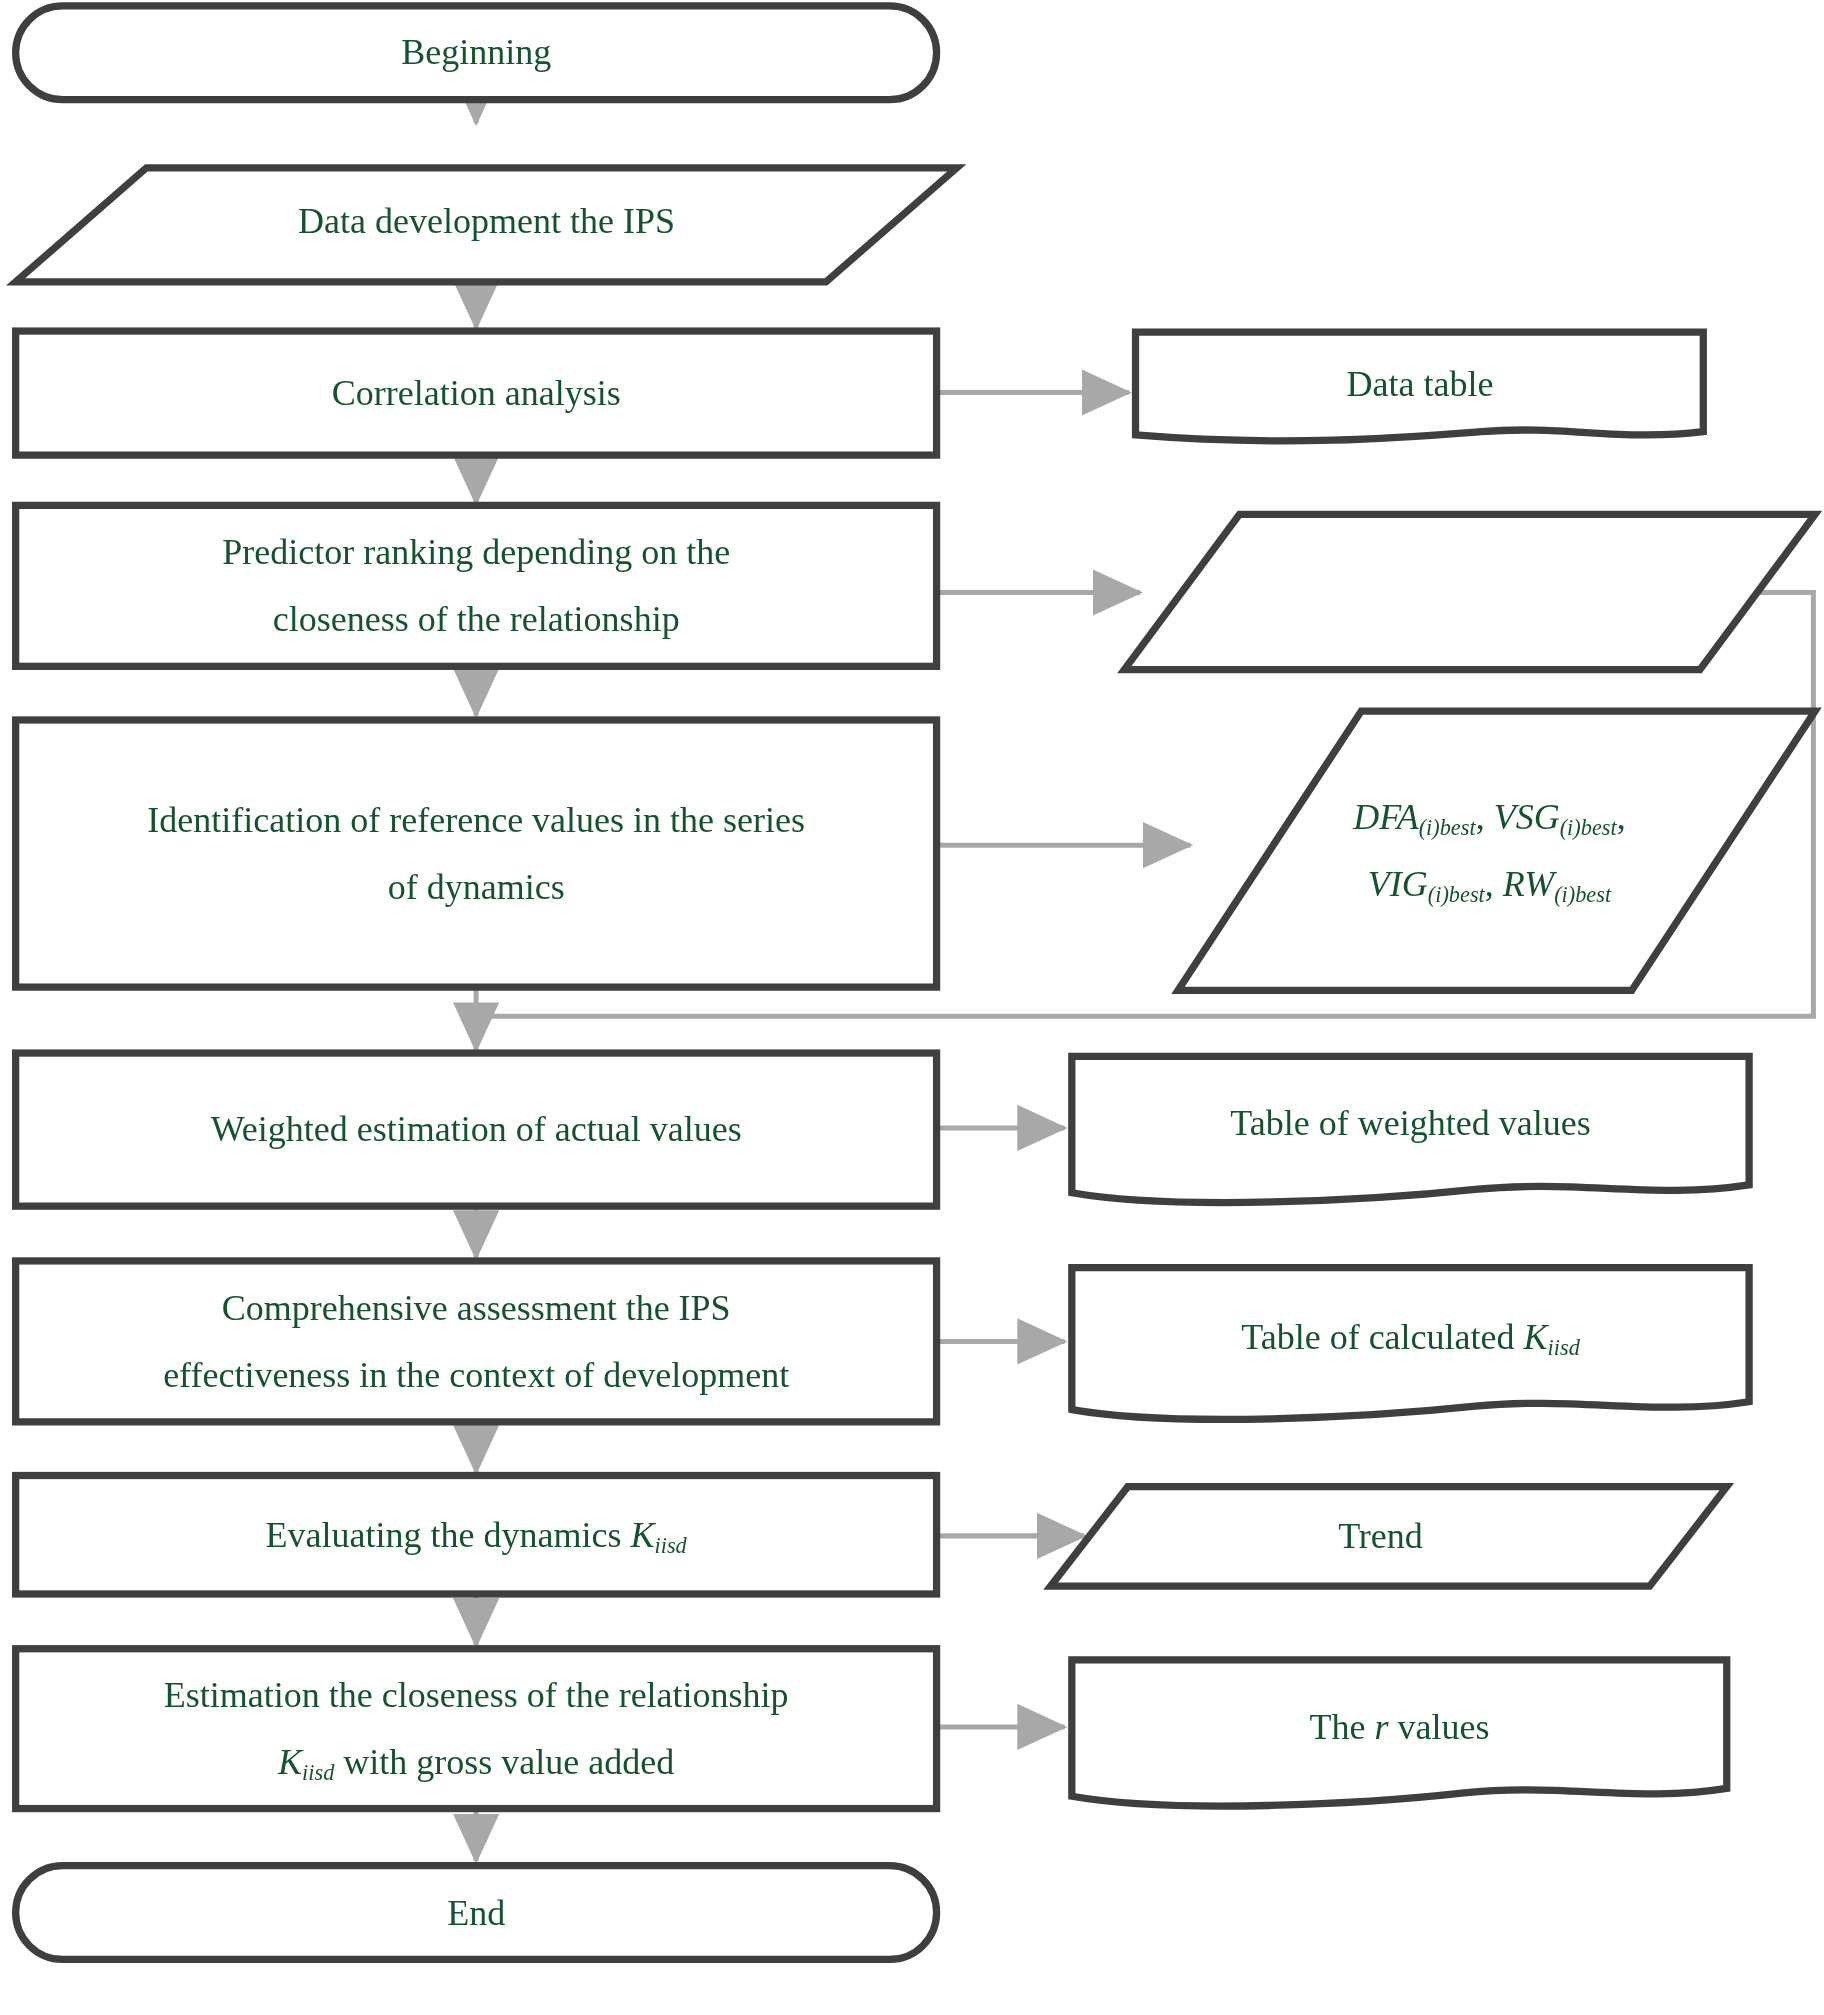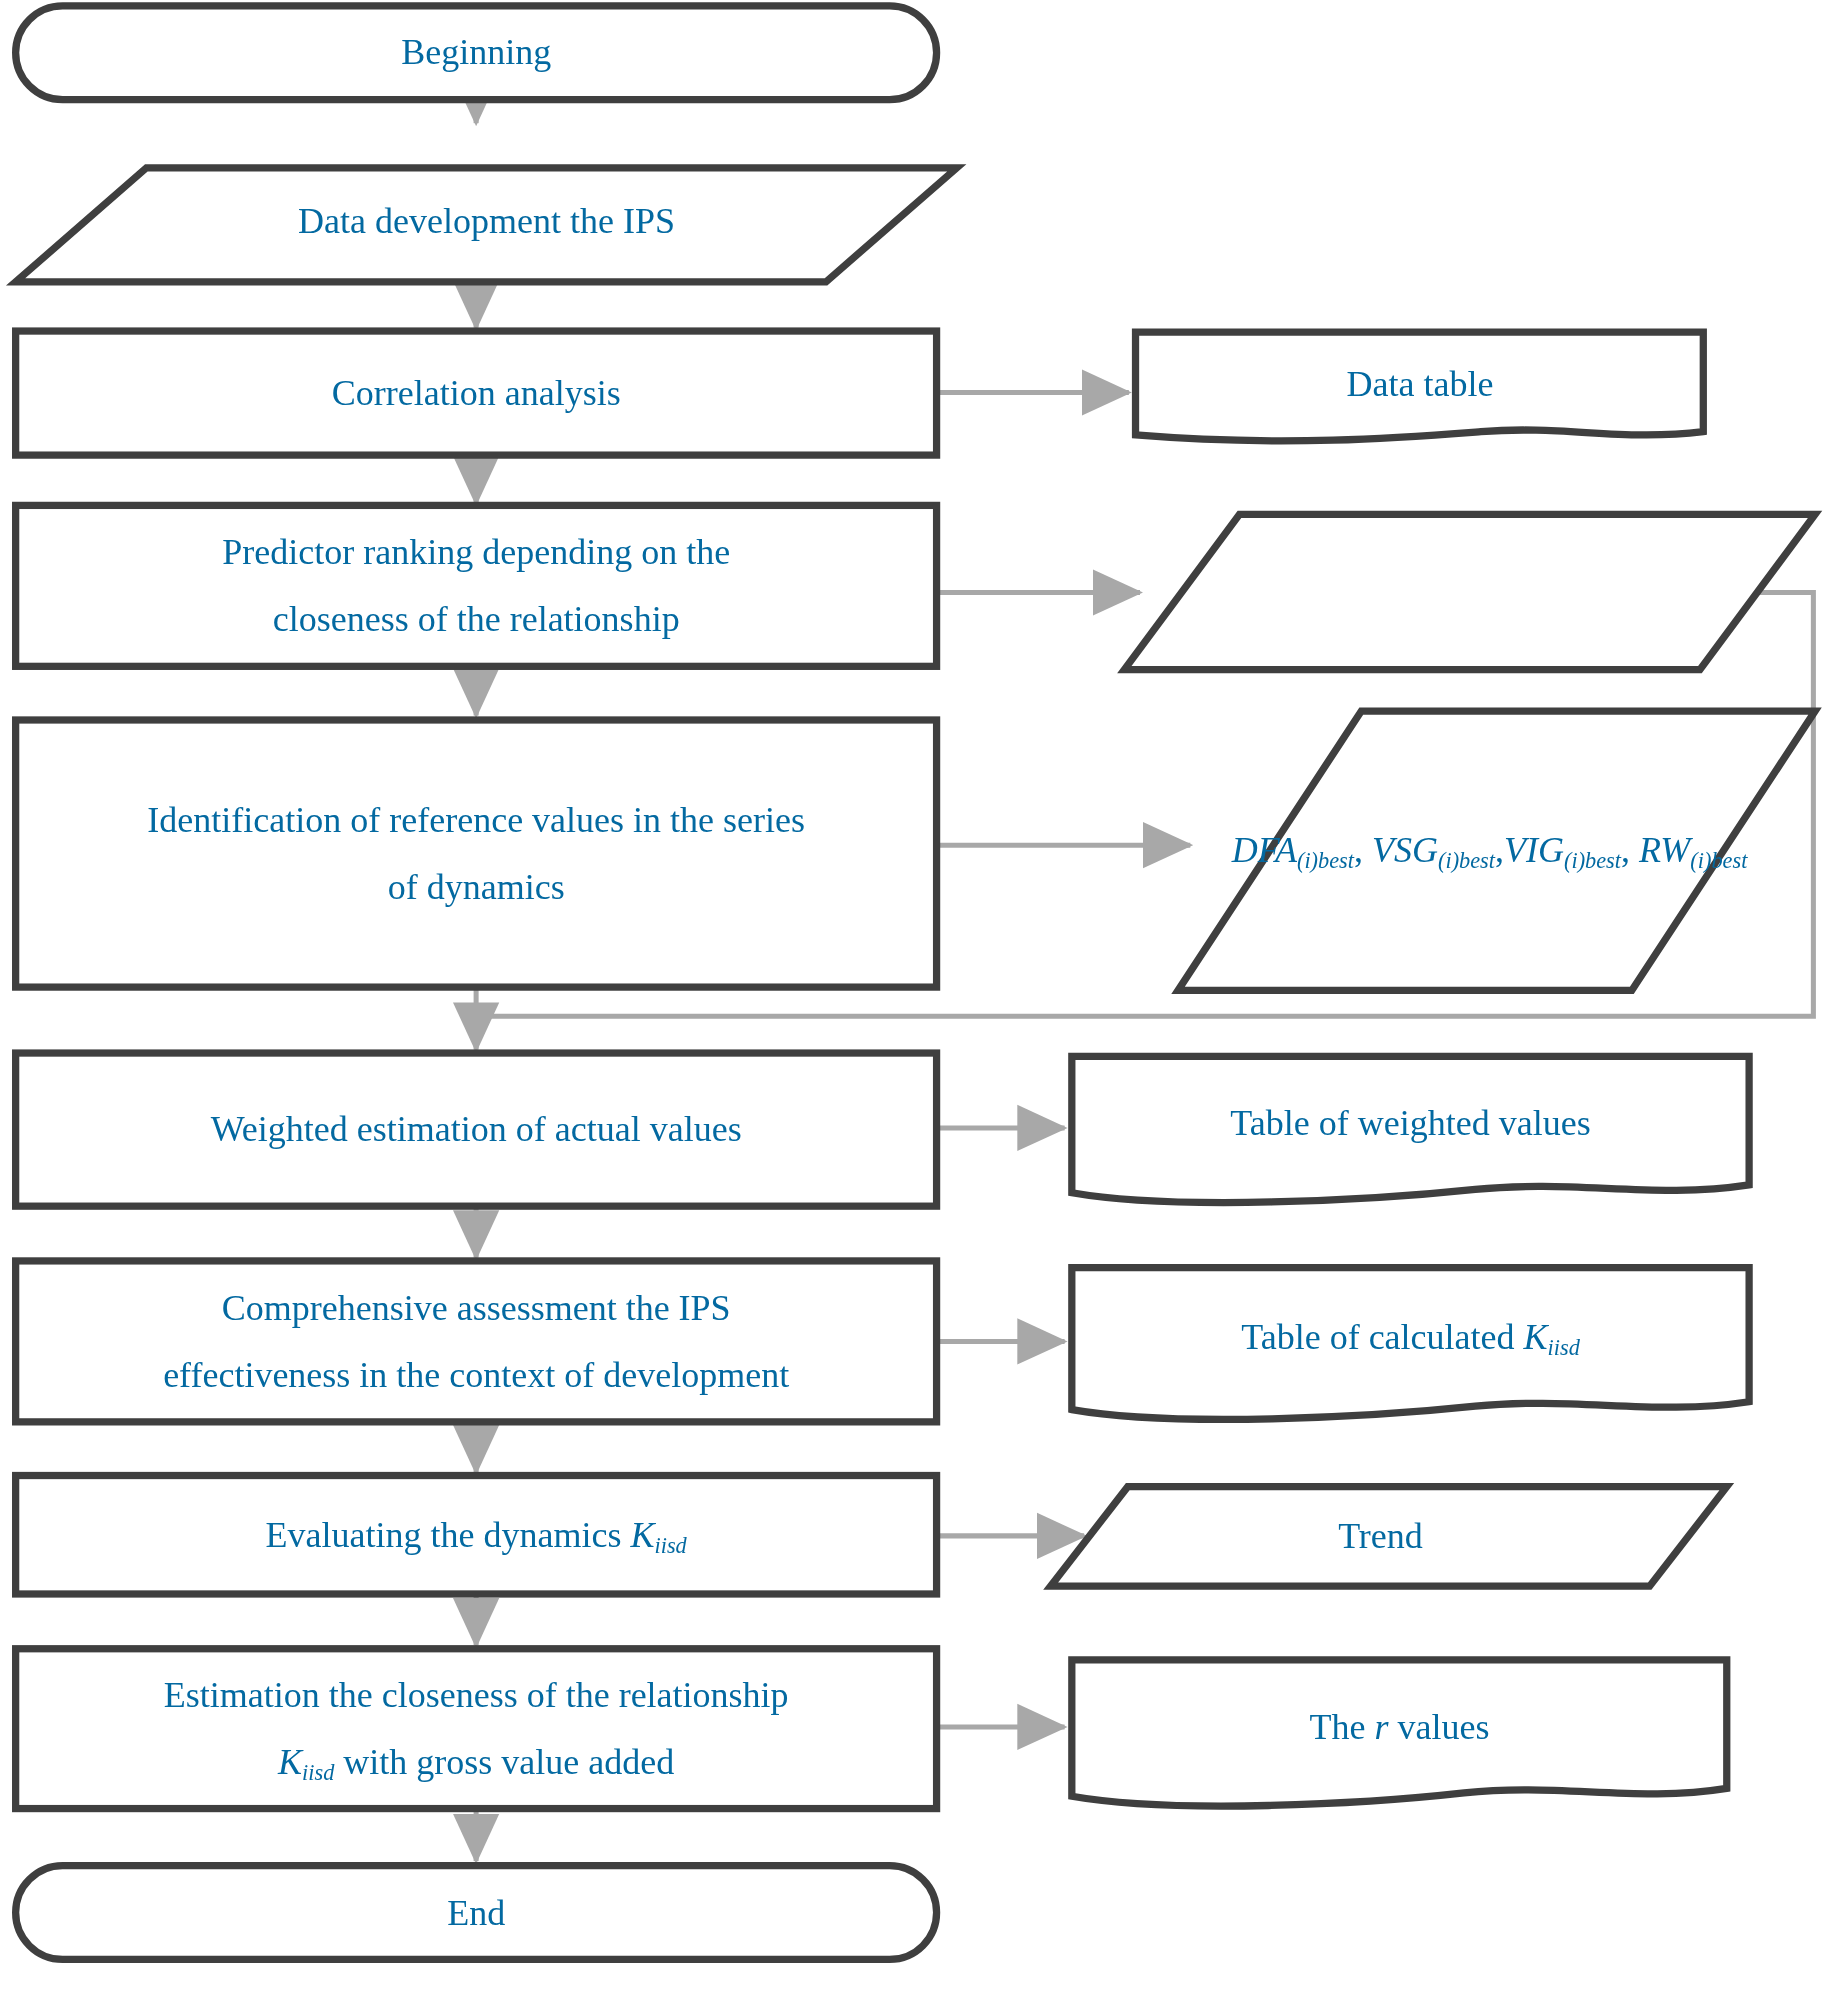--- a/index.html
+++ b/index.html
@@ -5,21 +5,21 @@
   html,body{margin:0;padding:0;background:#ffffff;}
   body{font-family:"Liberation Serif", serif;}
   #stage{position:relative;width:1824px;height:2015px;background:#fff;overflow:hidden;}
   #svg-layer{position:absolute;left:0;top:0;width:1824px;height:2015px;}
   .node-label{
     position:absolute;
     display:flex;
     align-items:center;
     justify-content:center;
     text-align:center;
-    color:#0369a1;
+    color:#14532d;
     font-family:"Liberation Serif", serif;
     font-size:36px;
     line-height:1.75;
     pointer-events:none;
     white-space:pre-line;
   }
   .node-label.two-line{line-height:1.85;justify-content:center;}
   .it{font-style:italic;}
   .sm{font-size:0.62em;font-style:italic;vertical-align:-0.28em;}
 </style>
@@ -131,21 +131,21 @@
   <div class="node-label" style="left:15.7px;top:1866px;width:921px;height:94px;">End</div>
 
   <div class="node-label two-line" style="left:15.7px;top:1649px;width:921px;height:160px;flex-direction:column;">
     <span>Estimation the closeness of the relationship</span>
     <span><span class="it">K</span><span class="sm">iisd</span><span> with gross value added</span></span>
   </div>
 
   <div class="node-label" style="left:1136px;top:333px;width:568px;height:103px;">Data table</div>
 
 
-  <div class="node-label two-line" style="left:1207px;top:711px;width:565px;height:279px;flex-direction:row;">
+  <div class="node-label two-line" style="left:1207px;top:711px;width:565px;height:279px;flex-direction:column;">
     <span><span class="it">DFA</span><span class="sm">(i)best</span><span>,&nbsp;</span><span class="it">VSG</span><span class="sm">(i)best</span><span>,</span></span>
     <span><span class="it">VIG</span><span class="sm">(i)best</span><span>,&nbsp;</span><span class="it">RW</span><span class="sm">(i)best</span></span>
   </div>
 
   <div class="node-label" style="left:1072px;top:1056px;width:677px;height:134px;">Table of weighted values</div>
 
   <div class="node-label" style="left:1072px;top:1268px;width:677px;height:139px;">
     <span><span>Table of calculated </span><span class="it">K</span><span class="sm">iisd</span></span>
   </div>
 

